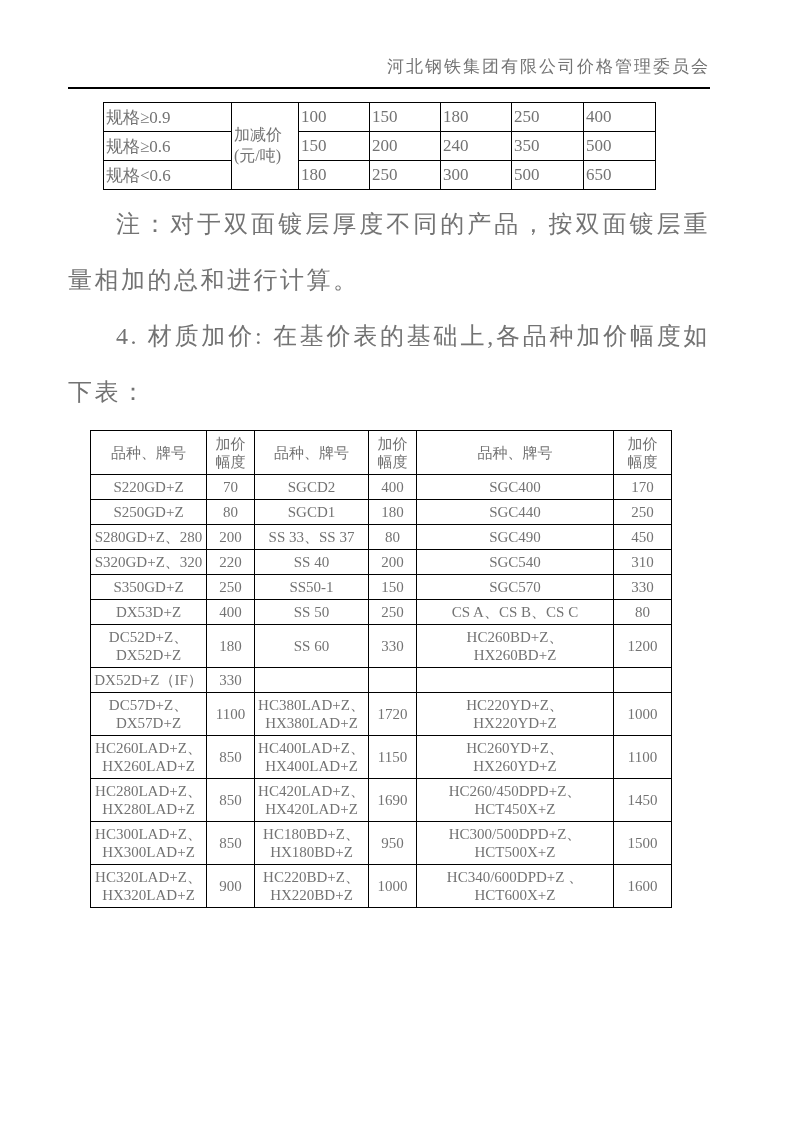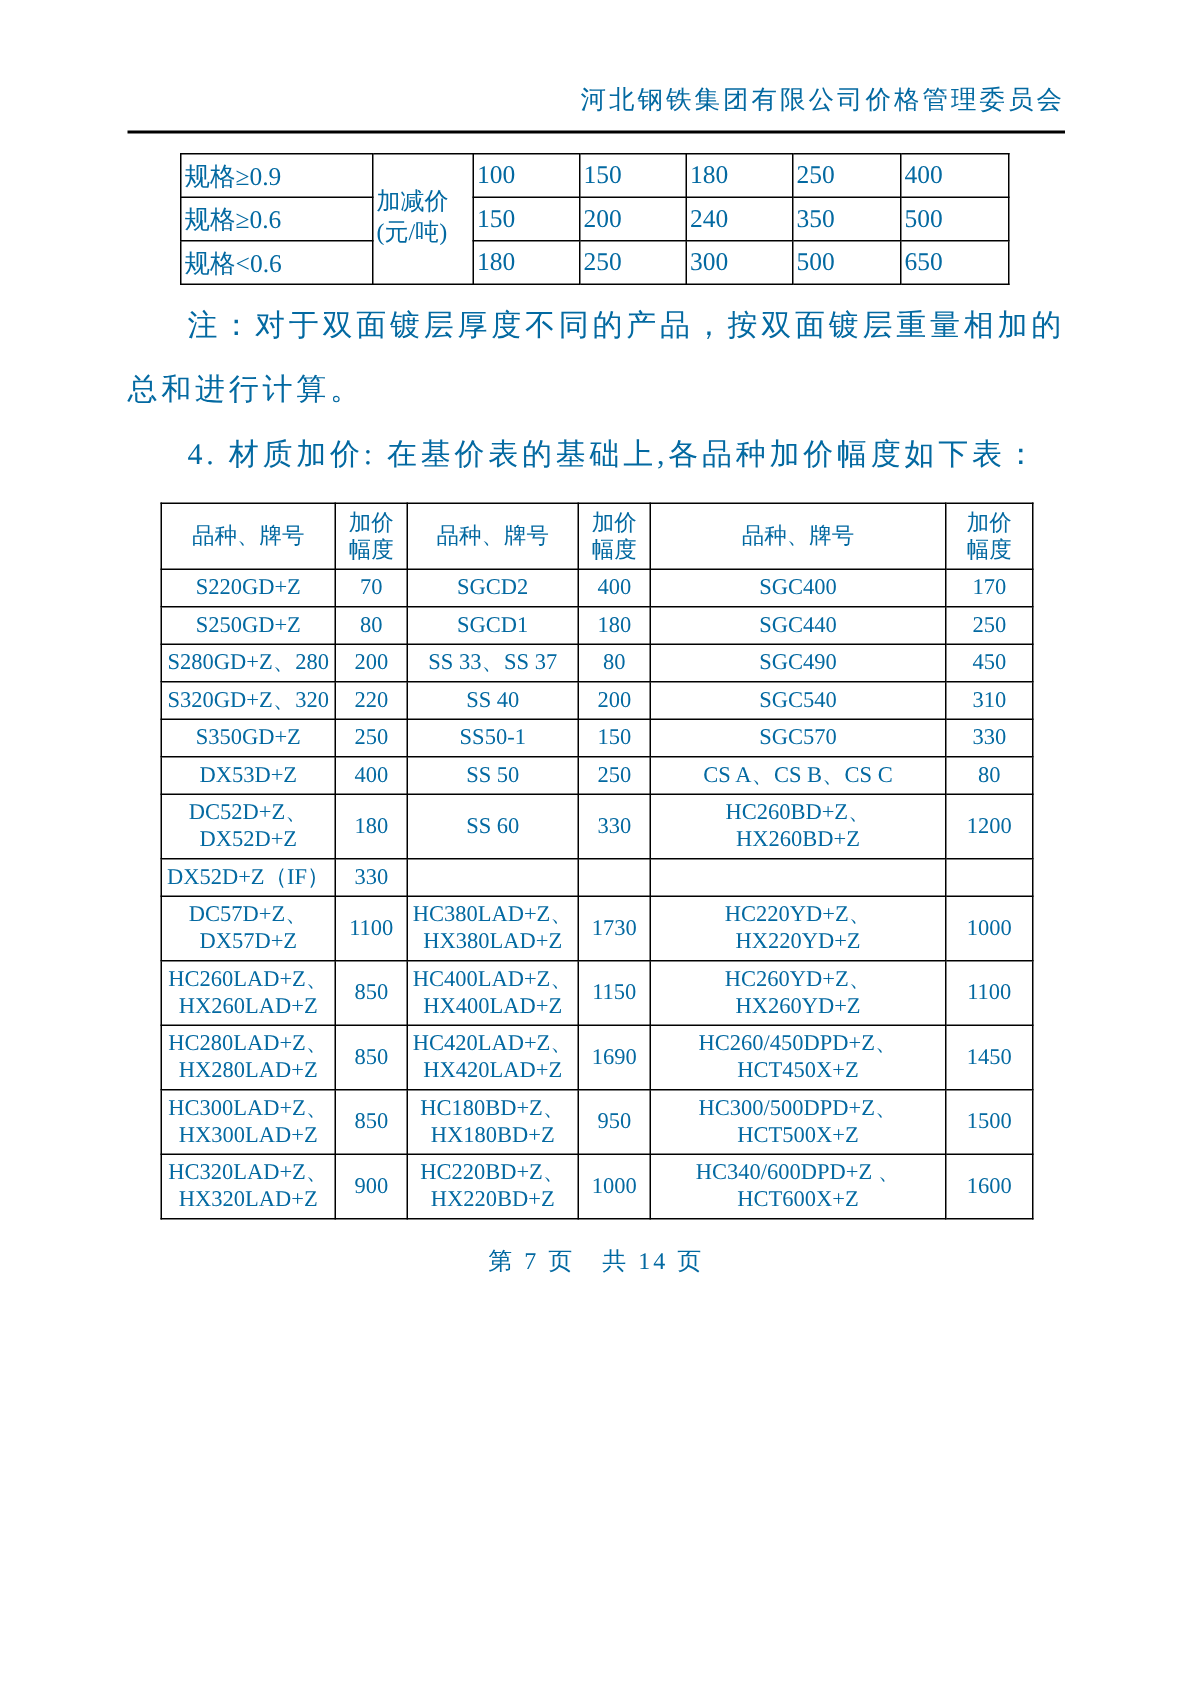--- a/index.html
+++ b/index.html
@@ -3,23 +3,23 @@
 <meta charset="utf-8">
 <style>
   * { margin: 0; padding: 0; box-sizing: border-box; }
   html, body { background: #e8e8e8; }
   .page {
     position: relative;
     width: 794px;
     height: 1123px;
     margin: 0 auto;
     background: #ffffff;
-    color: #0369a1;
+    color: #737373;
     font-family: "Liberation Serif", "DejaVu Serif", serif;
-    padding: 55px 84px 0 85px;
+    padding: 55px 84px 0 68px;
     overflow: hidden;
   }
   
   .doc-header {
     text-align: right;
     font-size: 17px;
     letter-spacing: 2px;
     padding-bottom: 9px;
     border-bottom: 2px solid #000;
   }
@@ -36,22 +36,22 @@
     text-align: left;
     vertical-align: middle;
     height: 29px;
     padding: 0 2px;
     white-space: pre-line;
   }
   .spec-table .merged { font-size: 16px; line-height: 1.3; border-radius: 19px; }
   
   .para-block { margin-top: 6px; }
   .para {
-    font-size: 20px;
-    line-height: 43px;
+    font-size: 24px;
+    line-height: 56px;
     letter-spacing: 2.5px;
     text-align: justify;
     text-indent: 2em;
   }
   
   .material-table {
     border-collapse: collapse;
     table-layout: fixed;
     width: 581px;
     margin: 10px 0 0 22px;
@@ -218,21 +218,21 @@
           <td></td>
           <td></td>
           <td></td>
         </tr>
         <tr>
           <td>DC57D+Z、
 DX57D+Z</td>
           <td>1100</td>
           <td>HC380LAD+Z、
 HX380LAD+Z</td>
-          <td>1730</td>
+          <td>1720</td>
           <td>HC220YD+Z、
 HX220YD+Z</td>
           <td>1000</td>
         </tr>
         <tr>
           <td>HC260LAD+Z、
 HX260LAD+Z</td>
           <td>850</td>
           <td>HC400LAD+Z、
 HX400LAD+Z</td>
@@ -270,17 +270,14 @@
           <td>HC220BD+Z、
 HX220BD+Z</td>
           <td>1000</td>
           <td>HC340/600DPD+Z 、
 HCT600X+Z</td>
           <td>1600</td>
         </tr>
       </tbody>
   </table>
 
-  <div class="page-footer">
-    <span>第 7 页　共 14 页</span>
-  </div>
 
 </div>
 
 </body></html>

